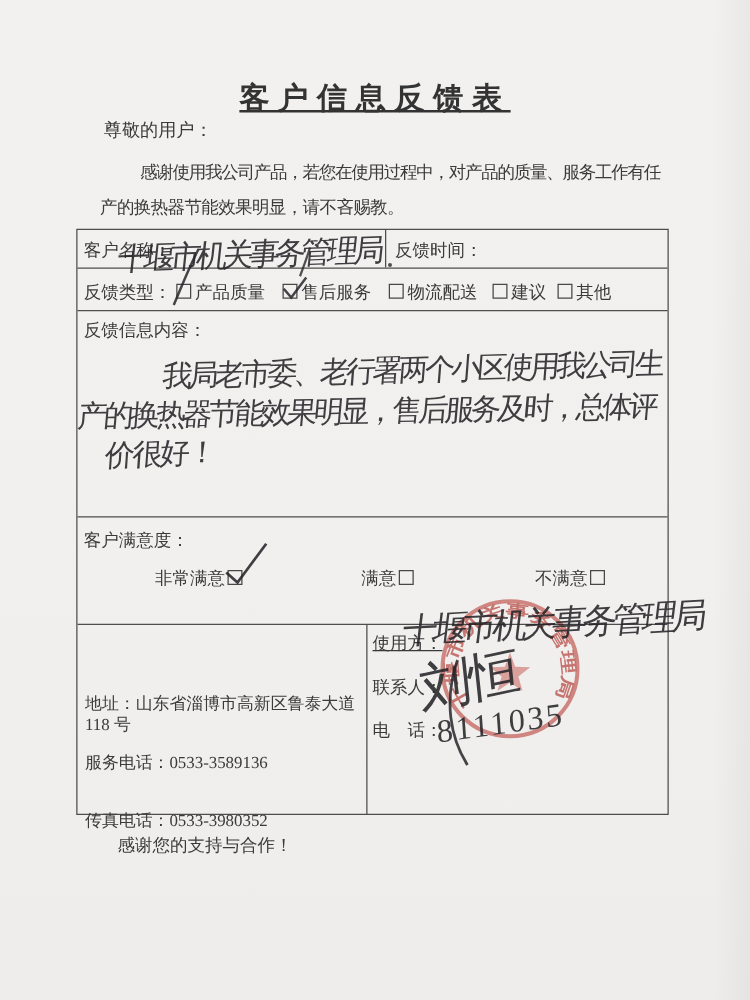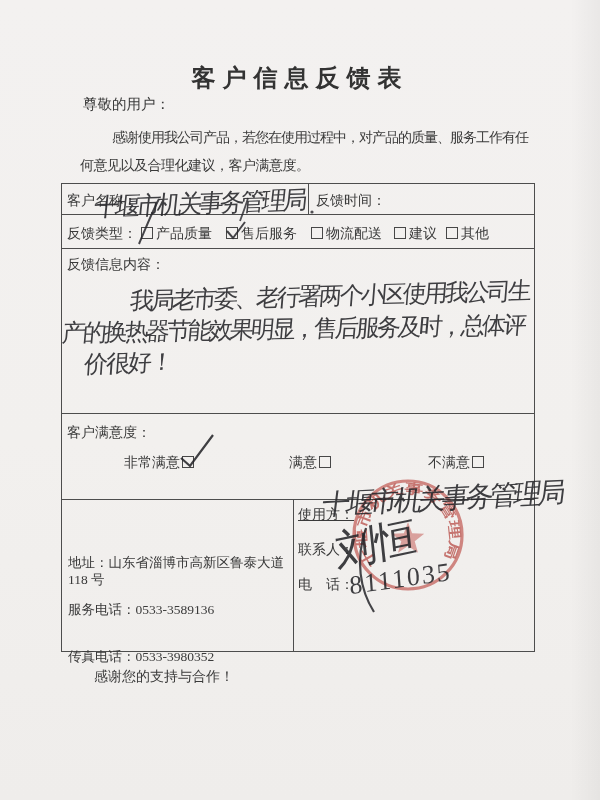--- a/index.html
+++ b/index.html
@@ -15,21 +15,21 @@
     color:#3a3a3a;
   }
   .page::after{
     content:"";position:absolute;top:0;right:0;width:30px;height:800px;
     background:linear-gradient(90deg,rgba(0,0,0,0) 0%,rgba(0,0,0,0.04) 100%);
     pointer-events:none;
   }
   .title{
     position:absolute;top:62px;left:0;width:600px;
     text-align:center;font-size:24px;font-weight:bold;
-    letter-spacing:7px;color:#333;margin:0;
+    letter-spacing:7px;color:#333;margin:0;text-decoration:underline;
   }
   .greeting{position:absolute;left:83px;top:95px;font-size:14.5px;margin:0;}
   .intro1{position:absolute;left:112px;top:129px;font-size:14px;letter-spacing:-1px;margin:0;white-space:nowrap;}
   .intro2{position:absolute;left:80px;top:157px;font-size:14px;letter-spacing:-0.5px;margin:0;white-space:nowrap;}
   .footer{position:absolute;left:82px;top:656px;font-size:14px;margin:12px;}
 
   .formtable{
     position:absolute;left:61px;top:183px;width:474px;height:469px;
     border:1px solid #4d4d4d;box-sizing:border-box;
   }
@@ -70,21 +70,21 @@
   .uselabel{position:absolute;left:236px;font-size:14px;white-space:nowrap;}
 </style>
 </head>
 <body>
 
 <div class="page">
 
   <h1 class="title">客户信息反馈表</h1>
   <p class="greeting">尊敬的用户：</p>
   <p class="intro1">感谢使用我公司产品，若您在使用过程中，对产品的质量、服务工作有任</p>
-  <p class="intro2">何意见以及合理化建议，客户满意度。</p>
+  <p class="intro2">产的换热器节能效果明显，请不吝赐教。</p>
 
   <div class="formtable">
 
     <div class="row r1">
       <span class="cell-label" style="left:5px;top:8px;">客户名称：</span>
       <span class="vdiv"></span>
       <span class="cell-label" style="left:254px;top:8px;">反馈时间：</span>
     </div>
 
     <div class="row r2">

